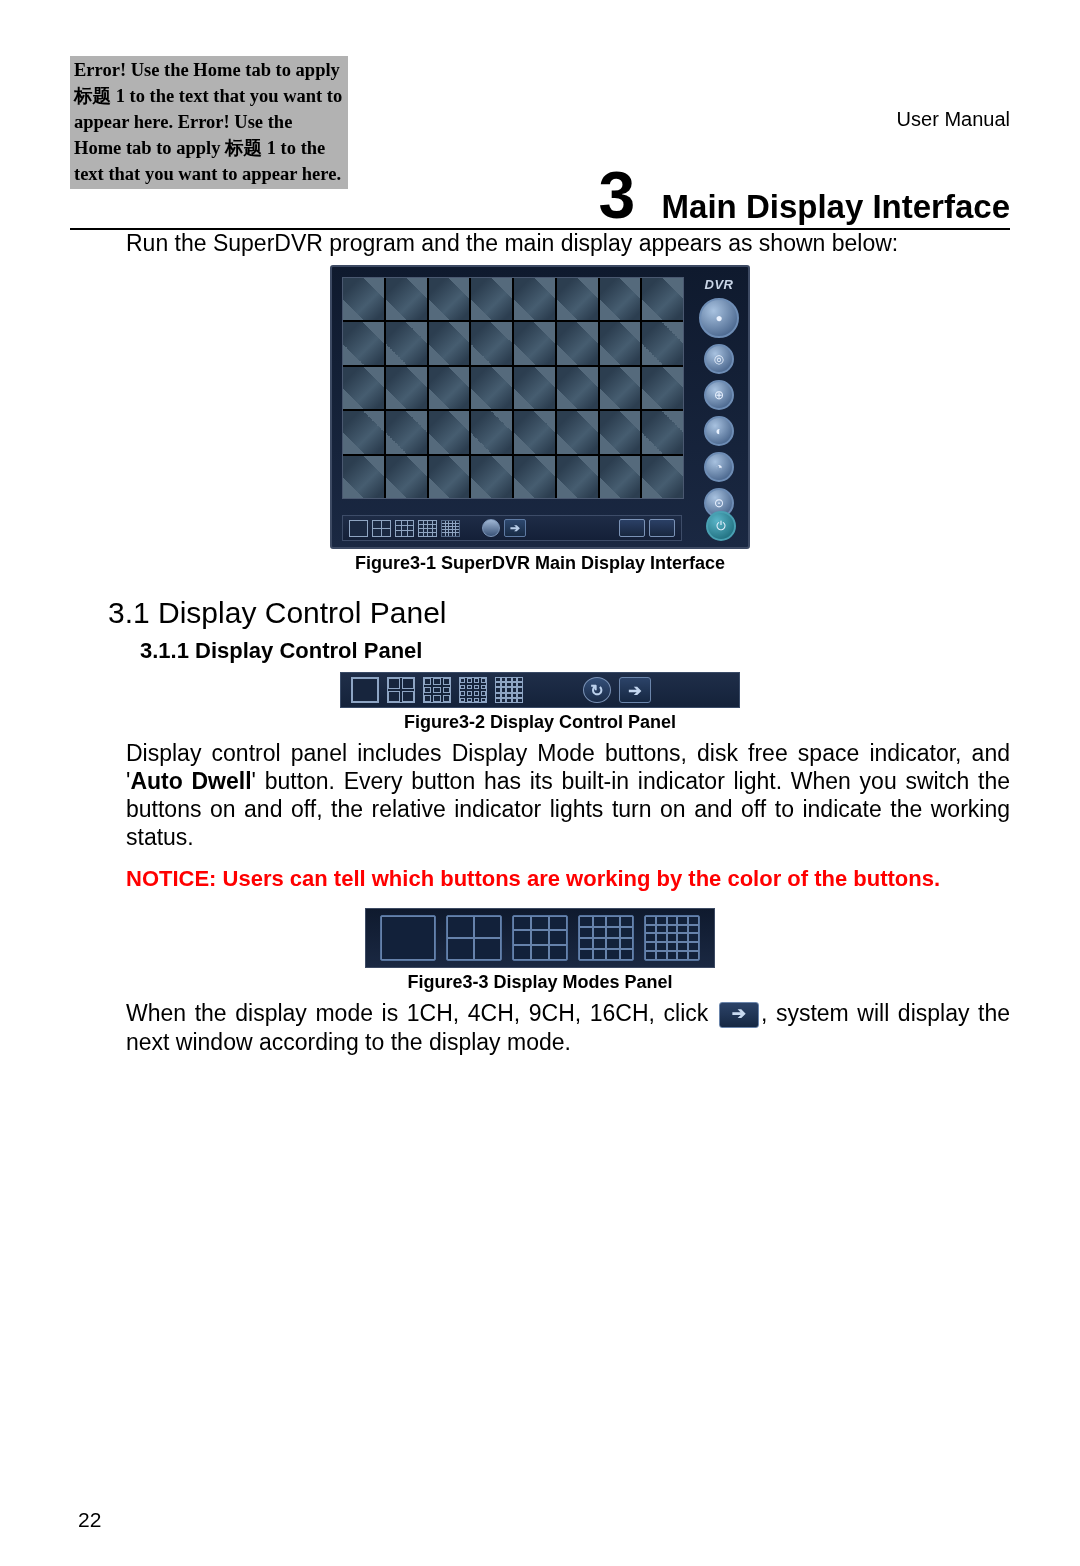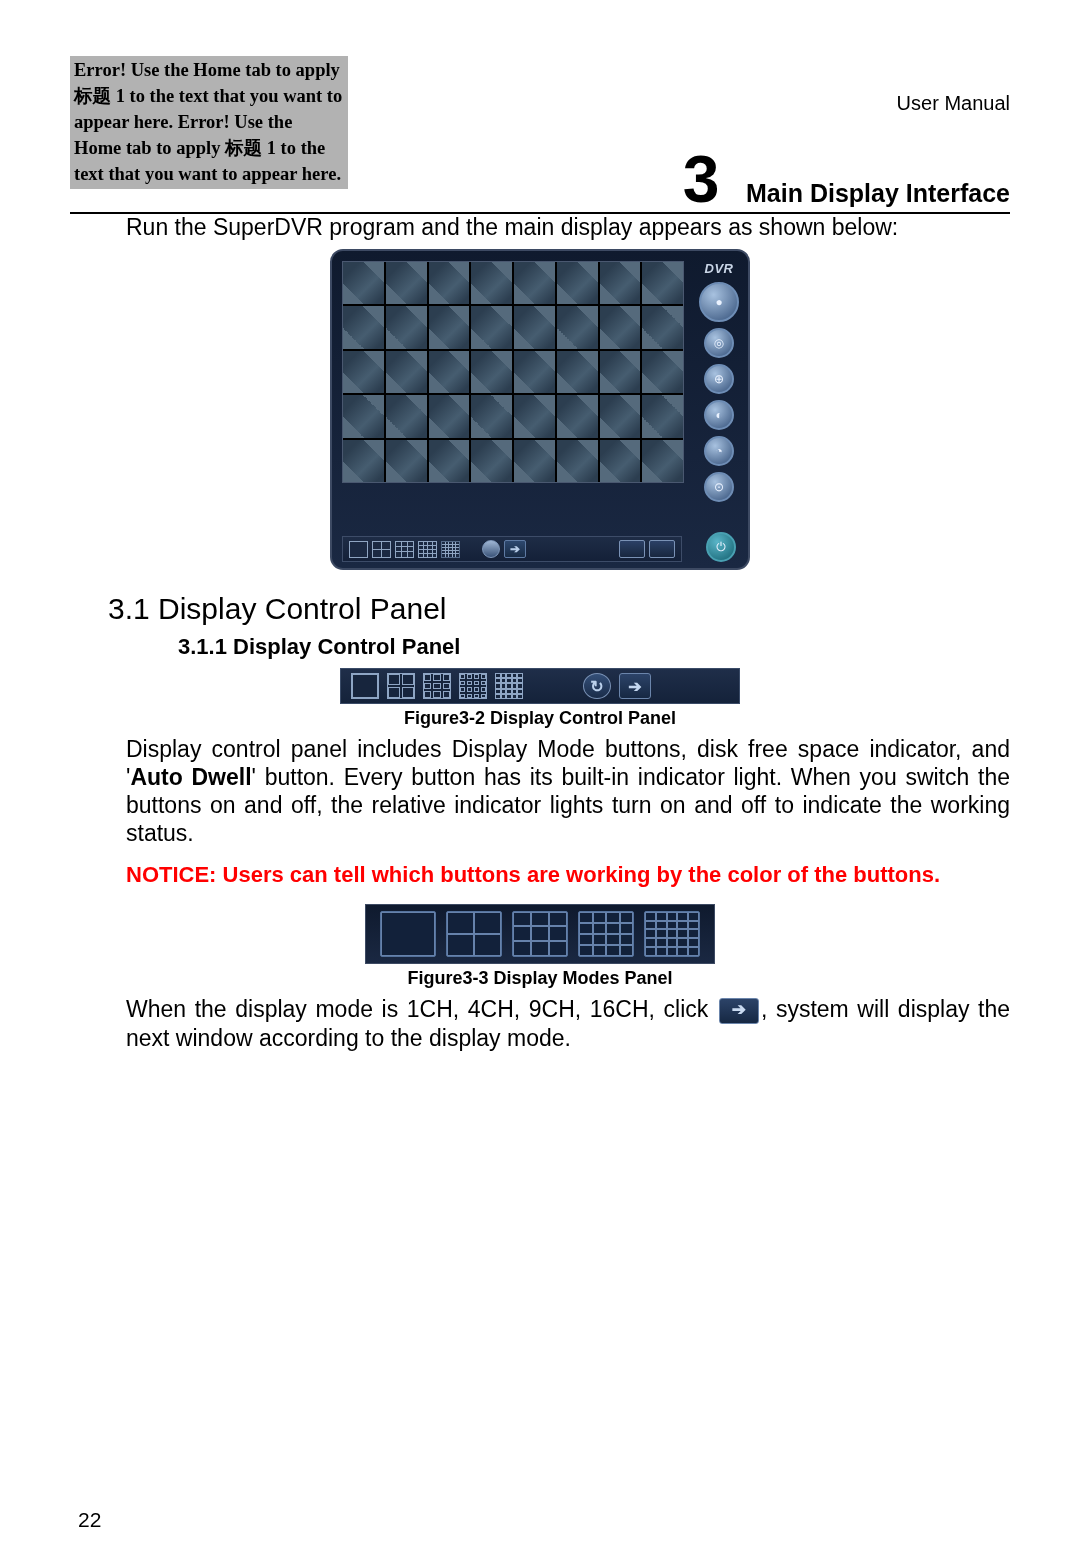--- a/index.html
+++ b/index.html
@@ -5,21 +5,21 @@
   body {
     margin: 0;
     background: #fff;
     font-family: Arial, Helvetica, sans-serif;
     color: #000;
     width: 1080px;
     height: 1566px;
     position: relative;
   }
   .page {
-    padding: 23px 70px 0 70px;
+    padding: 39px 70px 0 70px;
     box-sizing: border-box;
     width: 100%;
   }
   .error-box {
     position: absolute;
     left: 70px;
     top: 56px;
     width: 270px;
     background: #b2b2b2;
     padding: 2px 4px 2px 4px;
@@ -44,21 +44,21 @@
     font-family: Arial, Helvetica, sans-serif;
     font-weight: bold;
     font-size: 66px;
     vertical-align: baseline;
     margin-right: 22px;
     line-height: 1;
   }
   .chapter-title {
     font-family: Arial, Helvetica, sans-serif;
     font-weight: bold;
-    font-size: 25px;
+    font-size: 33px;
     vertical-align: baseline;
   }
   .body-text {
     font-size: 23px;
     margin: 6px 0 6px 56px;
     line-height: 1.22;
   }
   .intro-text { margin-left: 56px; font-size: 23px; }
   .fig-wrap { text-align: center; margin-top: 8px; }
   .fig-caption {
@@ -68,44 +68,44 @@
     margin-top: 4px;
   }
   .h2 {
     font-weight: normal;
     font-size: 30px;
     margin: 22px 0 6px 38px;
   }
   .h3 {
     font-weight: bold;
     font-size: 22px;
-    margin: 8px 0 2px 108px;
+    margin: 8px 0 2px 70px;
   }
   .notice {
     color: #ff0000;
     font-weight: bold;
     font-size: 22px;
     margin: 14px 0 14px 56px;
     text-align: justify;
     line-height: 1.3;
   }
   .page-num {
     position: absolute;
     left: 70px;
     bottom: 34px;
     font-size: 21px;
     margin-left: 8px;
   }
   
   .dvr-main {
     display: inline-block;
     width: 420px;
-    height: 321px;
+    height: 284px;
     border: 2px solid #3d4a63;
-    border-radius: 13px;
+    border-radius: 3px;
     background: linear-gradient(#0f1a2e, #1a2842);
     padding: 10px 10px 6px 10px;
     box-sizing: border-box;
     position: relative;
   }
   .video-grid {
     display: grid;
     grid-template-columns: repeat(8, 1fr);
     grid-template-rows: repeat(5, 1fr);
     gap: 2px;
@@ -388,20 +388,21 @@
           </span>
         <span style="width:14px"></span>
         <span class="small-round"></span>
         <span class="tiny-arrow">➔</span>
         <span class="spacer"></span>
         <span class="chip"></span>
         <span class="chip"></span>
       </div>
       <span class="round-btn power">⏻</span>
     </div>
+    <div class="fig-caption">Figure3-1  SuperDVR Main Display Interface</div>
   </div>
 
   <div class="h2">3.1 Display Control Panel</div>
 
   <div class="h3">3.1.1  Display Control Panel</div>
 
   <div class="fig-wrap">
     <div class="ctrl-bar">
       <span class="mode-btn m1">
           <span class="c"></span>

